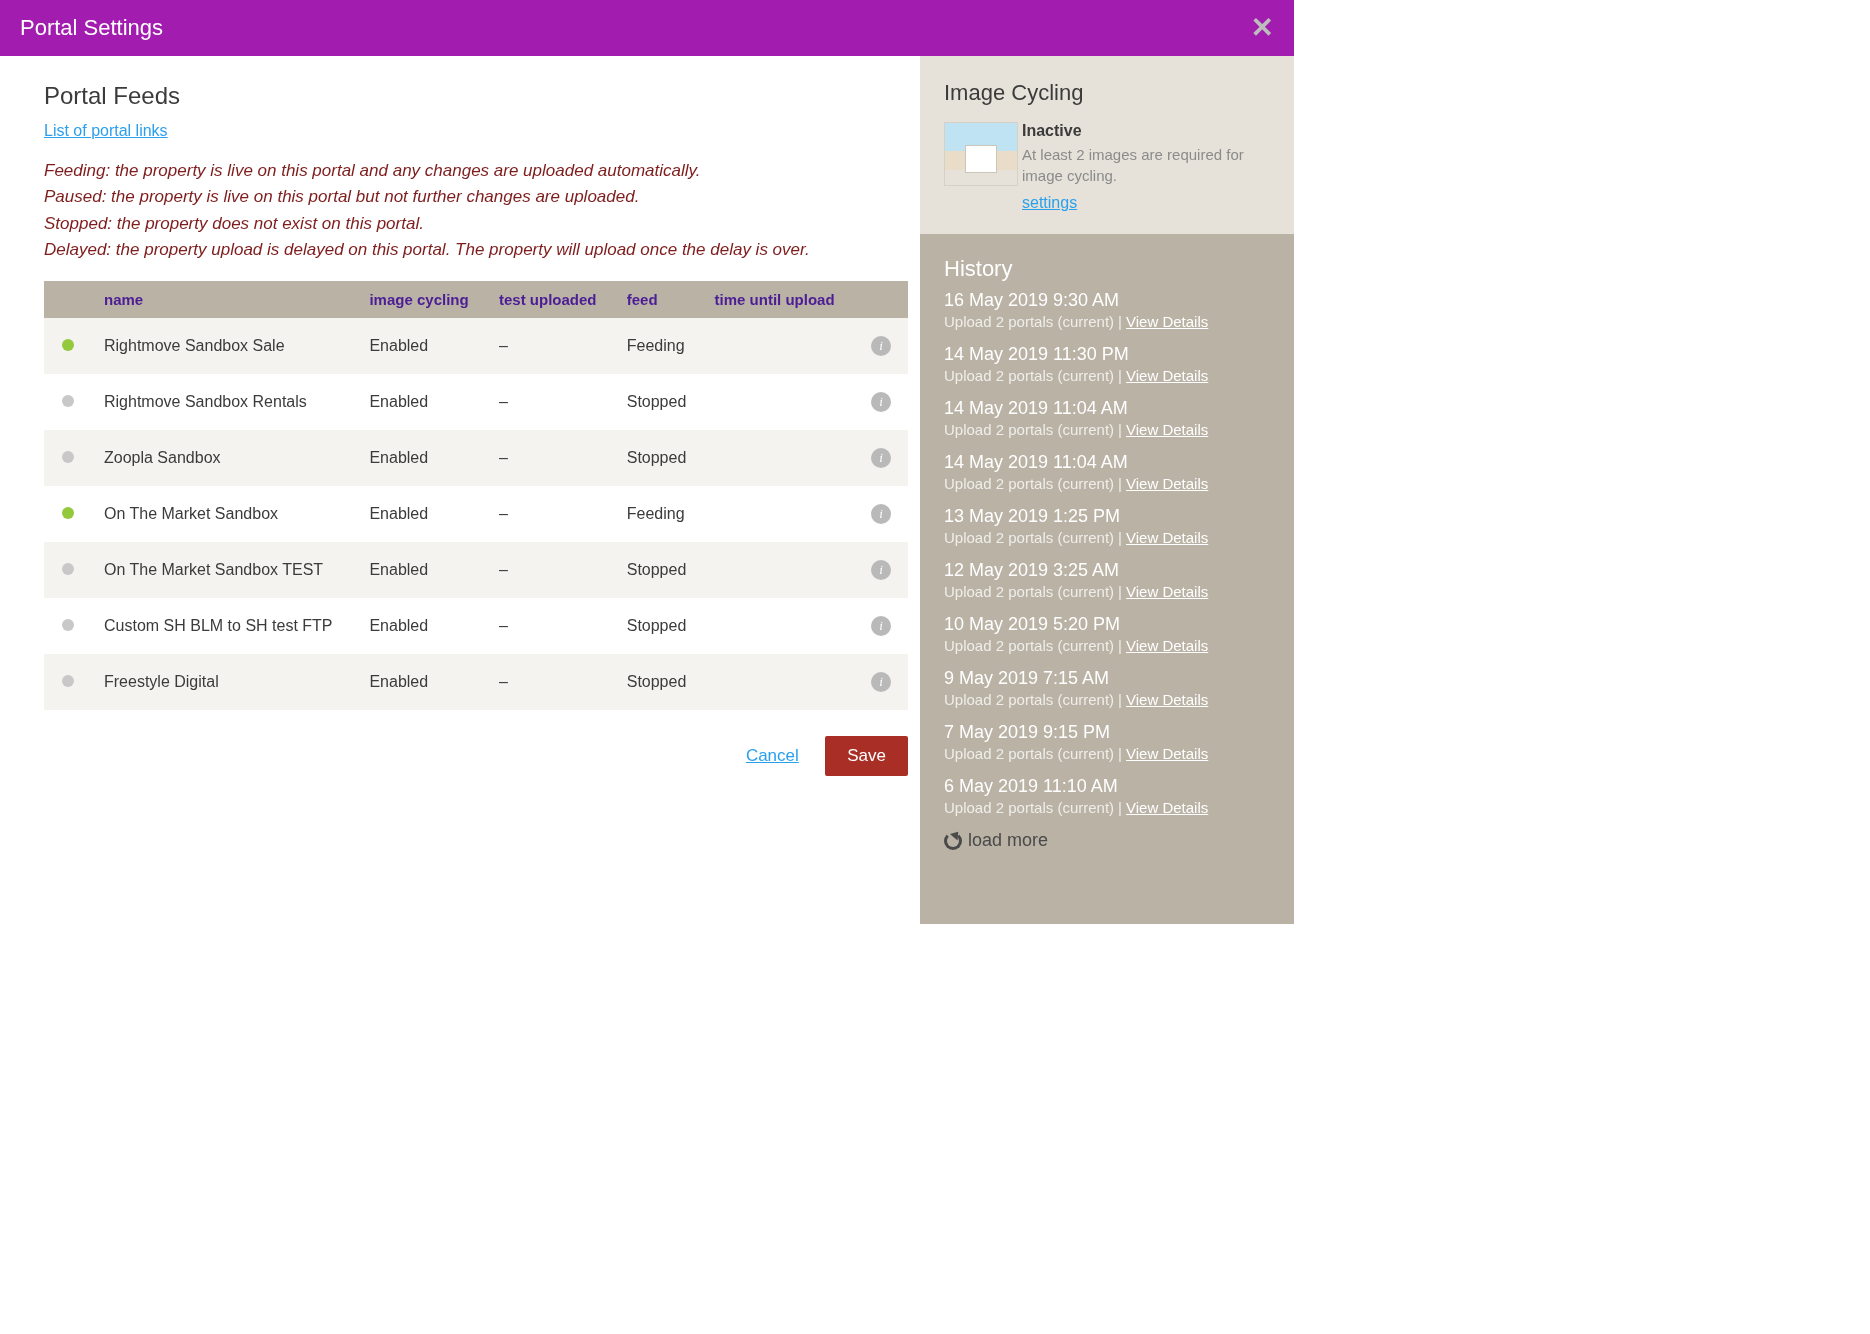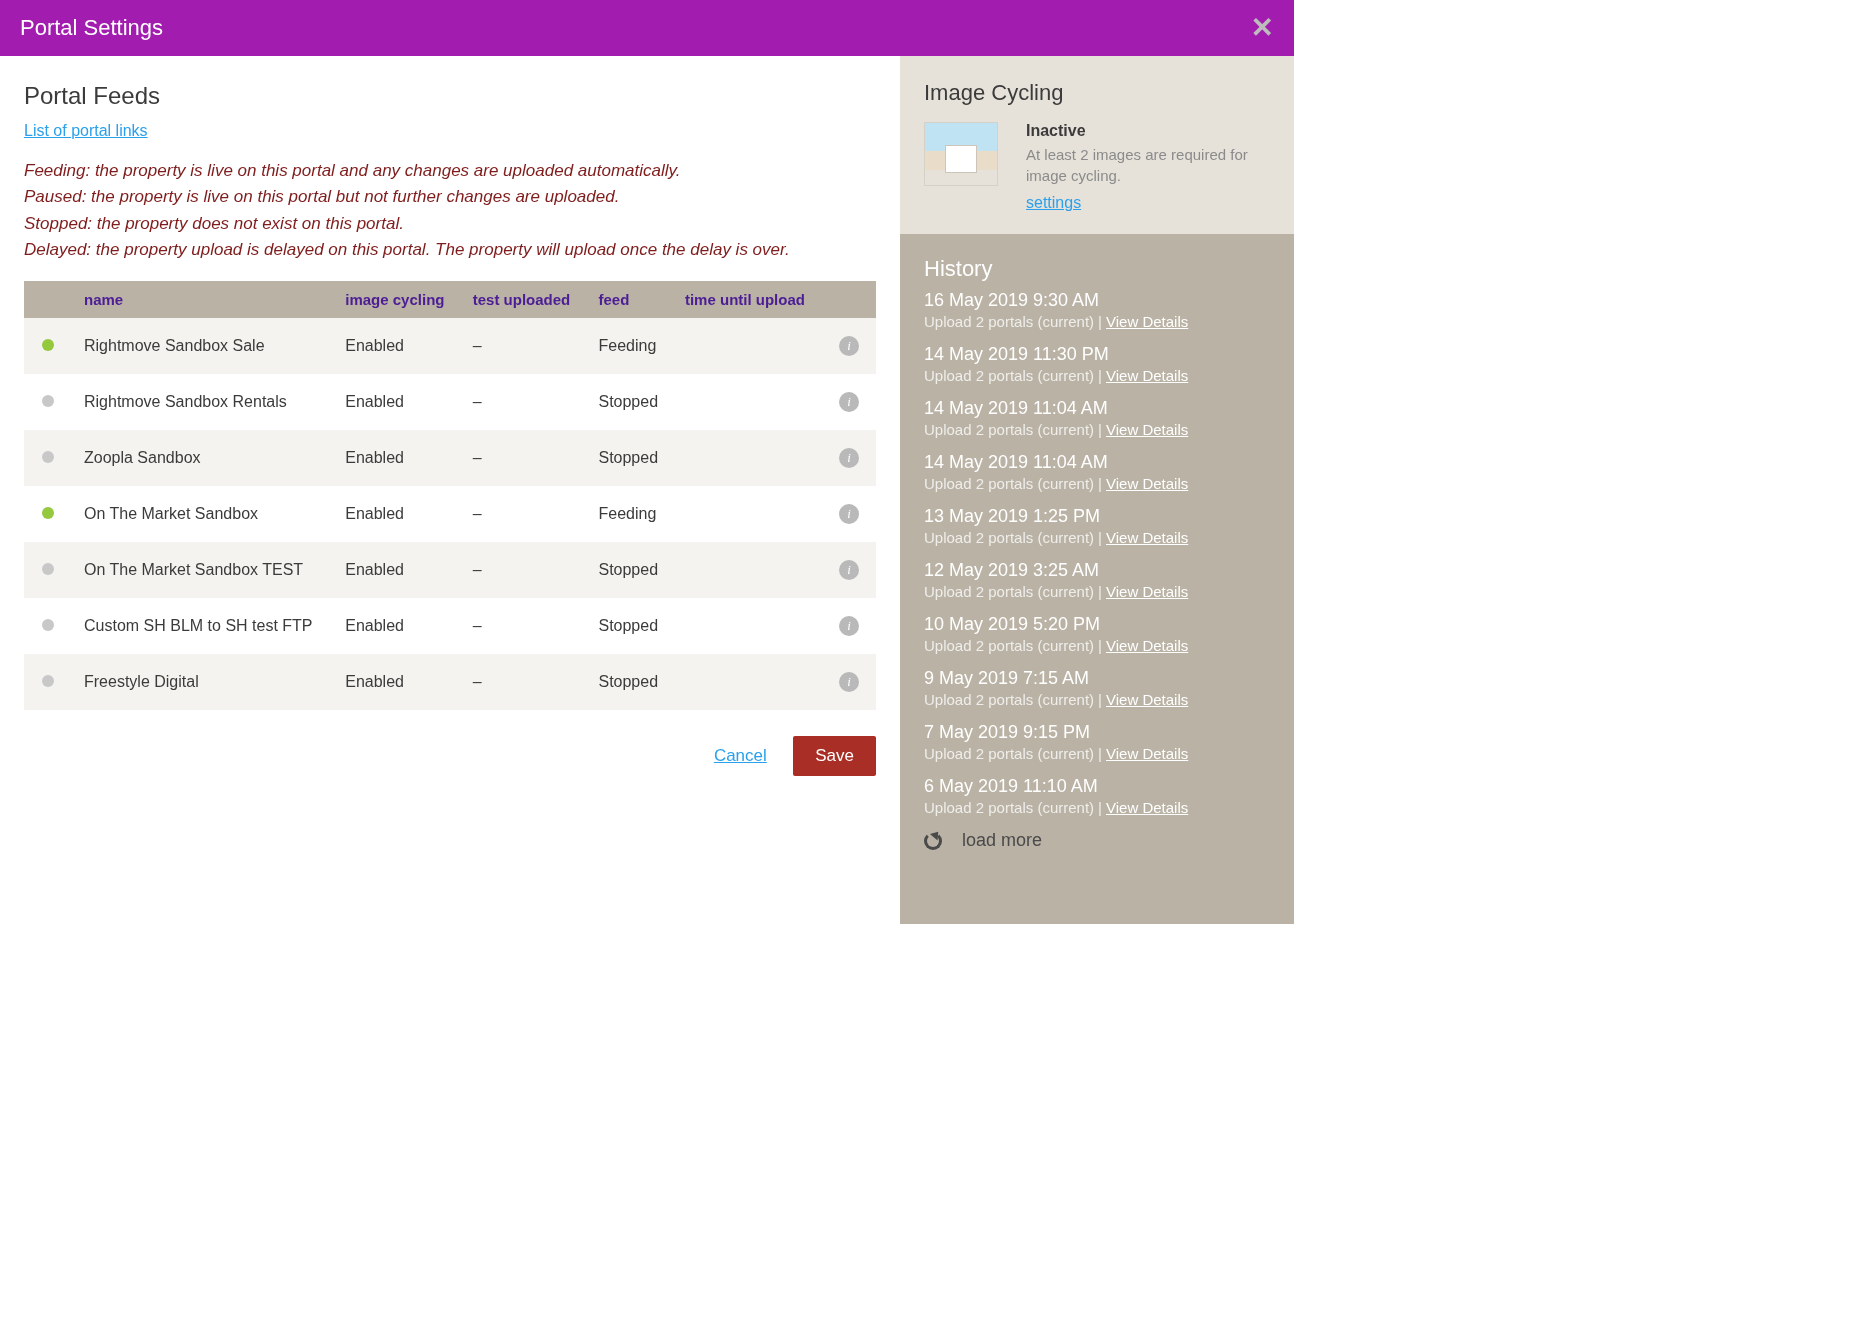--- a/index.html
+++ b/index.html
@@ -30,22 +30,23 @@
     cursor: pointer;
     font-weight: bold;
     line-height: 1;
   }
   .layout {
     display: flex;
     height: calc(100% - 56px);
   }
   .main {
     flex: 0 0 900px;
-    padding: 26px 24px 24px 24px;
+    padding: 26px 12px 24px 24px;
     background: #fff;
+    margin-left: 20px;
   }
   .sidebar {
     flex: 1;
     display: flex;
     flex-direction: column;
   }
   .main h2 {
     font-size: 24px;
     font-weight: 500;
     color: #3b3b3b;
@@ -135,21 +136,21 @@
   .ic-panel {
     background: #e6e2da;
     padding: 24px 24px 22px 24px;
   }
   .ic-panel h3 {
     font-size: 22px;
     font-weight: 500;
     color: #3b3b3b;
     margin-bottom: 16px;
   }
-  .ic-row { display: flex; gap: 28px; }
+  .ic-row { display: flex; gap: 4px; }
   .ic-thumb {
     width: 74px; height: 64px; flex-shrink: 0;
     border: 1px solid #d6d1c7;
     background:
       linear-gradient(#bfe3f3, #bfe3f3) 0 0/100% 45% no-repeat,
       linear-gradient(#e9dcc8, #e9dcc8) 0 45%/100% 55% no-repeat;
     position: relative;
   }
   .ic-thumb::after {
     content: "";
@@ -177,21 +178,21 @@
   .hist-time { font-size: 18px; margin-bottom: 2px; color: #fff; }
   .hist-sub { font-size: 15px; color: #efeeeb; }
   .hist-sub .sep { margin: 0 4px; }
   .hist-link {
     color: #fff; text-decoration: underline; cursor: pointer;
   }
   .load-more {
     margin-top: 10px;
     display: flex;
     align-items: center;
-    gap: 20px;
+    gap: 6px;
     color: #4a4a4a;
     font-size: 18px;
     cursor: pointer;
   }
   .reload-icon {
     display: inline-block;
     width: 18px; height: 18px;
     border: 3px solid #4a4a4a;
     border-top-color: transparent;
     border-radius: 50%;

